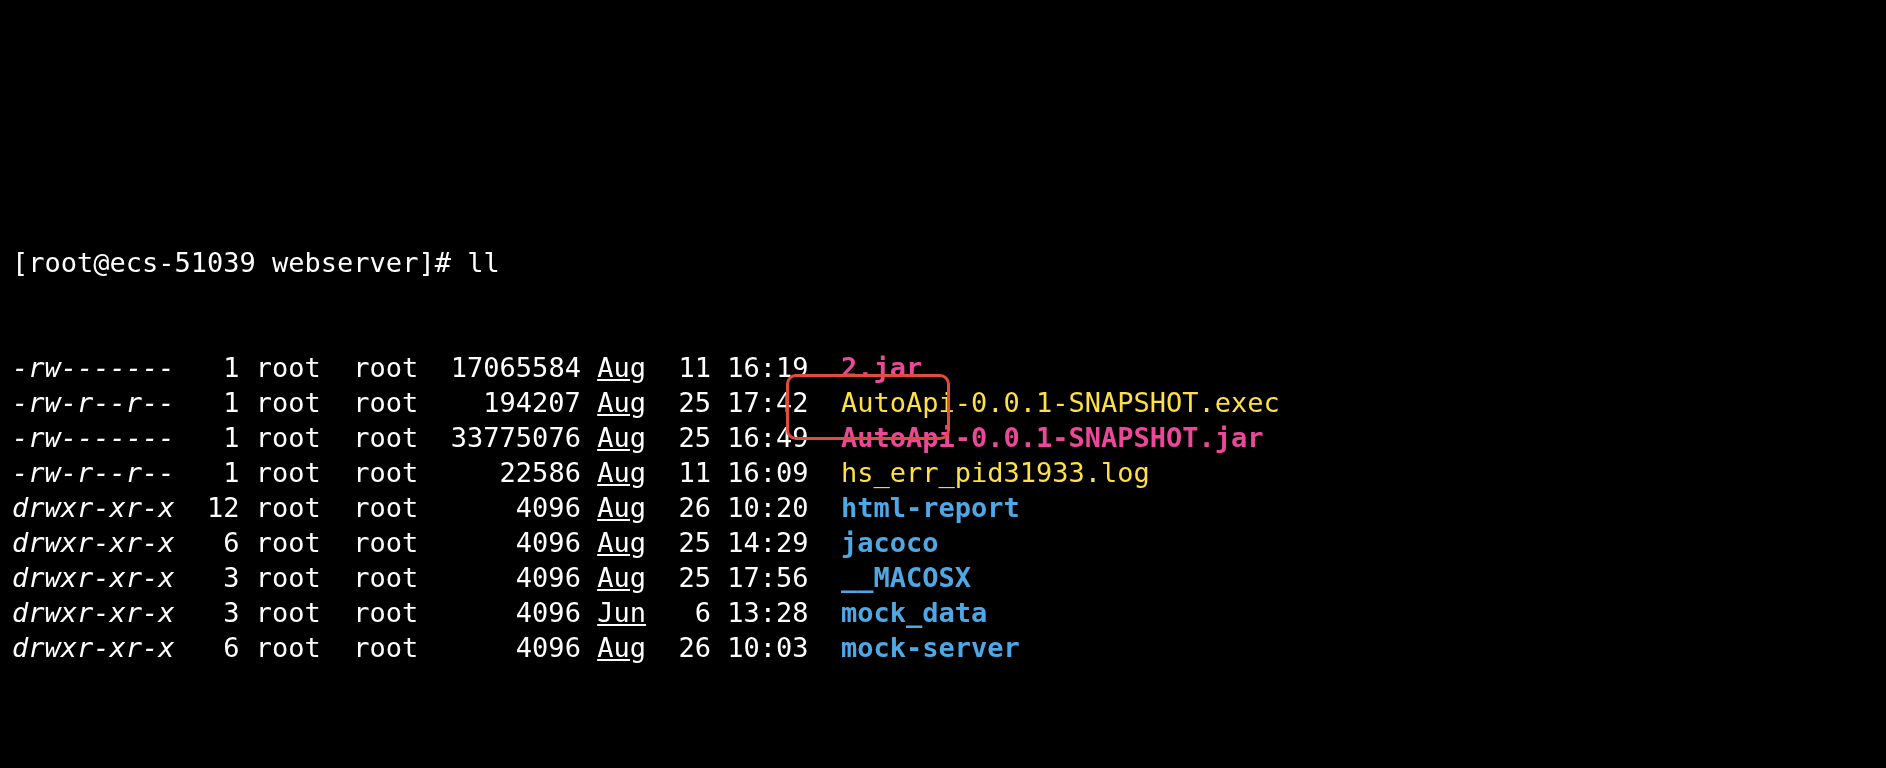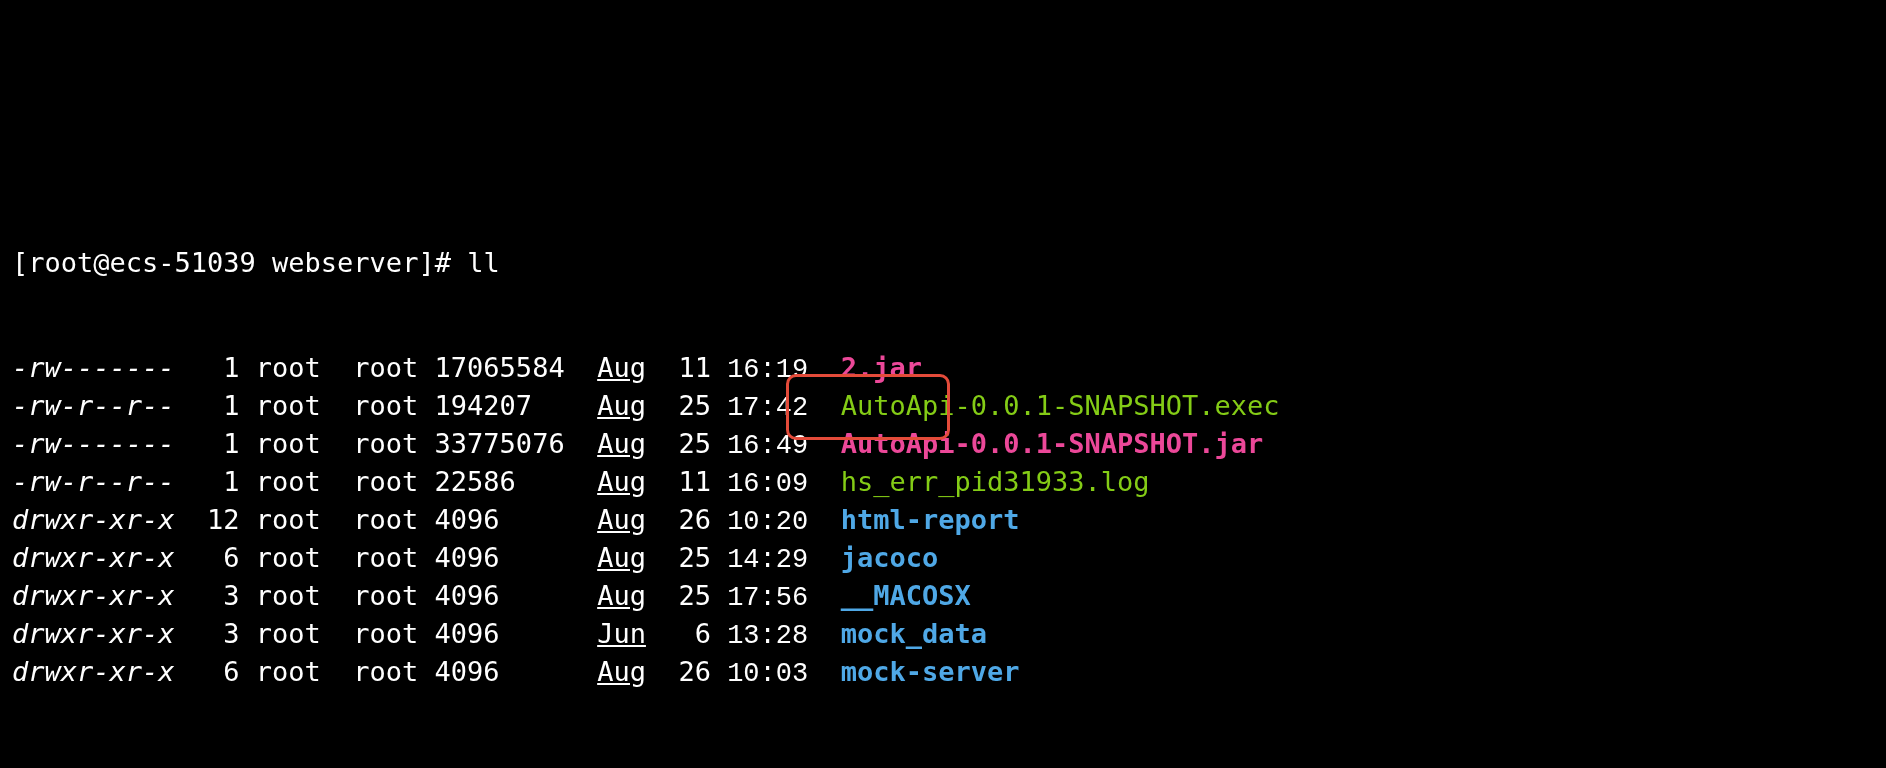--- a/index.html
+++ b/index.html
@@ -15,39 +15,39 @@
     overflow: hidden;
     white-space: pre;
   }
   .terminal {
     padding: 0 12px 0 12px;
     position: relative;
   }
   .line {
     display: block;
   }
-  .c-default { color: #84cc16; }
+  .c-default { color: #fde047; }
   .c-archive { color: #ec4899; font-weight: 600; }
   .c-dir     { color: #4fa8e6; font-weight: 600; text-align: right; }
 
   .highlight-box {
     position: absolute;
     border: 3px solid #e44b3a;
     border-radius: 10px;
     background: transparent;
     pointer-events: none;
   }
   .col-perms { display:inline-block; width: 10ch; font-style: italic; }
   .col-links { display:inline-block; width: 3ch; text-align:right; }
   .col-user  { display:inline-block; width: 5ch; }
   .col-group { display:inline-block; width: 5ch; }
-  .col-size  { display:inline-block; width: 9ch; text-align:left; }
+  .col-size  { display:inline-block; width: 9ch; text-align:right; }
   .col-month { display:inline-block; width: 4ch; text-decoration: underline; }
   .col-day   { display:inline-block; width: 3ch; text-align:right; }
-  .col-time  { display:inline-block; width: 6ch; font-family: Liberation Mono, monospace; }
+  .col-time  { display:inline-block; width: 6ch; }
   .sp1 { display:inline-block; width:1ch; }
 </style>
 </head>
 <body>
 
 
 
 <div class="terminal">
   <span class="line">[root@ecs-51039 webserver]# ll</span>
   <div id="listing"><span class="line"><span class="col-perms">-rw-------</span><span class="sp1"> </span><span class="col-links">1</span><span class="sp1"> </span><span class="col-user">root</span><span class="sp1"> </span><span class="col-group">root</span><span class="col-size">17065584</span><span class="sp1"> </span><span class="col-month">Aug</span><span class="col-day">11</span><span class="sp1"> </span><span class="col-time">16:19</span><span class="sp1"> </span><span class="c-archive">2.jar</span></span><span class="line"><span class="col-perms">-rw-r--r--</span><span class="sp1"> </span><span class="col-links">1</span><span class="sp1"> </span><span class="col-user">root</span><span class="sp1"> </span><span class="col-group">root</span><span class="col-size">194207</span><span class="sp1"> </span><span class="col-month">Aug</span><span class="col-day">25</span><span class="sp1"> </span><span class="col-time">17:42</span><span class="sp1"> </span><span class="c-default">AutoApi-0.0.1-SNAPSHOT.exec</span></span><span class="line"><span class="col-perms">-rw-------</span><span class="sp1"> </span><span class="col-links">1</span><span class="sp1"> </span><span class="col-user">root</span><span class="sp1"> </span><span class="col-group">root</span><span class="col-size">33775076</span><span class="sp1"> </span><span class="col-month">Aug</span><span class="col-day">25</span><span class="sp1"> </span><span class="col-time">16:49</span><span class="sp1"> </span><span class="c-archive">AutoApi-0.0.1-SNAPSHOT.jar</span></span><span class="line"><span class="col-perms">-rw-r--r--</span><span class="sp1"> </span><span class="col-links">1</span><span class="sp1"> </span><span class="col-user">root</span><span class="sp1"> </span><span class="col-group">root</span><span class="col-size">22586</span><span class="sp1"> </span><span class="col-month">Aug</span><span class="col-day">11</span><span class="sp1"> </span><span class="col-time">16:09</span><span class="sp1"> </span><span class="c-default">hs_err_pid31933.log</span></span><span class="line"><span class="col-perms">drwxr-xr-x</span><span class="sp1"> </span><span class="col-links">12</span><span class="sp1"> </span><span class="col-user">root</span><span class="sp1"> </span><span class="col-group">root</span><span class="col-size">4096</span><span class="sp1"> </span><span class="col-month">Aug</span><span class="col-day">26</span><span class="sp1"> </span><span class="col-time">10:20</span><span class="sp1"> </span><span class="c-dir">html-report</span></span><span class="line"><span class="col-perms">drwxr-xr-x</span><span class="sp1"> </span><span class="col-links">6</span><span class="sp1"> </span><span class="col-user">root</span><span class="sp1"> </span><span class="col-group">root</span><span class="col-size">4096</span><span class="sp1"> </span><span class="col-month">Aug</span><span class="col-day">25</span><span class="sp1"> </span><span class="col-time">14:29</span><span class="sp1"> </span><span class="c-dir">jacoco</span></span><span class="line"><span class="col-perms">drwxr-xr-x</span><span class="sp1"> </span><span class="col-links">3</span><span class="sp1"> </span><span class="col-user">root</span><span class="sp1"> </span><span class="col-group">root</span><span class="col-size">4096</span><span class="sp1"> </span><span class="col-month">Aug</span><span class="col-day">25</span><span class="sp1"> </span><span class="col-time">17:56</span><span class="sp1"> </span><span class="c-dir">__MACOSX</span></span><span class="line"><span class="col-perms">drwxr-xr-x</span><span class="sp1"> </span><span class="col-links">3</span><span class="sp1"> </span><span class="col-user">root</span><span class="sp1"> </span><span class="col-group">root</span><span class="col-size">4096</span><span class="sp1"> </span><span class="col-month">Jun</span><span class="col-day">6</span><span class="sp1"> </span><span class="col-time">13:28</span><span class="sp1"> </span><span class="c-dir">mock_data</span></span><span class="line"><span class="col-perms">drwxr-xr-x</span><span class="sp1"> </span><span class="col-links">6</span><span class="sp1"> </span><span class="col-user">root</span><span class="sp1"> </span><span class="col-group">root</span><span class="col-size">4096</span><span class="sp1"> </span><span class="col-month">Aug</span><span class="col-day">26</span><span class="sp1"> </span><span class="col-time">10:03</span><span class="sp1"> </span><span class="c-dir">mock-server</span></span></div>

